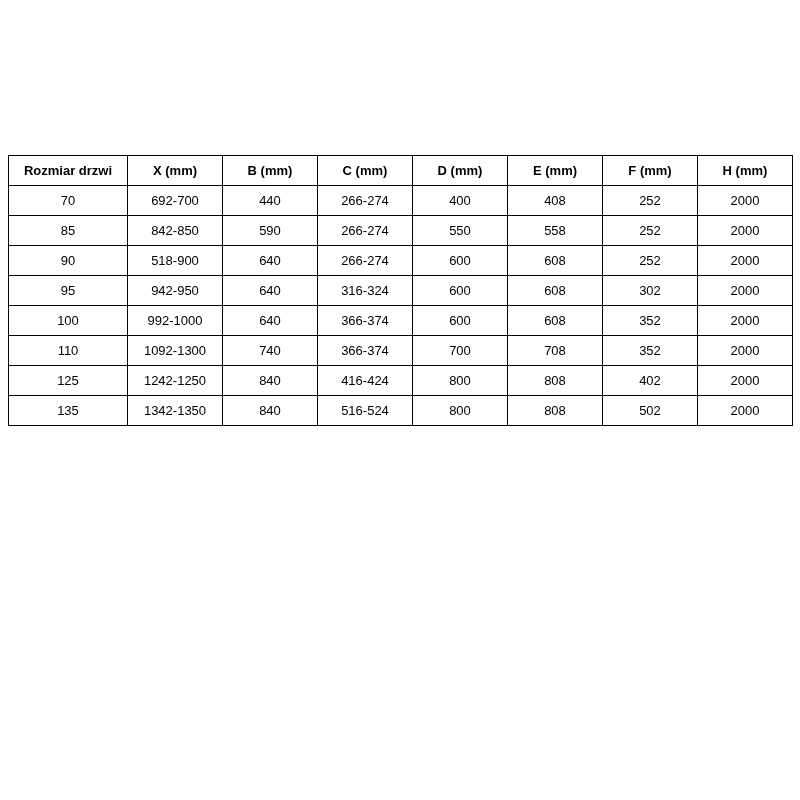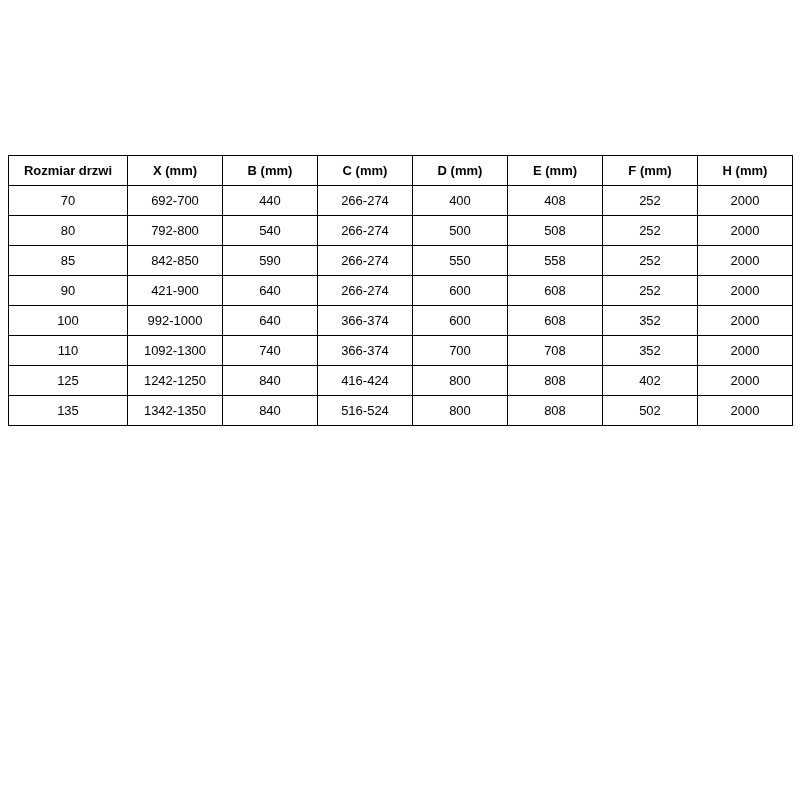--- a/index.html
+++ b/index.html
@@ -72,47 +72,47 @@
           <td>70</td>
           <td>692-700</td>
           <td>440</td>
           <td>266-274</td>
           <td>400</td>
           <td>408</td>
           <td>252</td>
           <td>2000</td>
         </tr>
         <tr>
-          <td>80</td>
-          <td>792-800</td>
-          <td>540</td>
-          <td>266-274</td>
-          <td>500</td>
-          <td>508</td>
-          <td>252</td>
-          <td>2000</td>
-        </tr>
-        <tr>
           <td>85</td>
           <td>842-850</td>
           <td>590</td>
           <td>266-274</td>
           <td>550</td>
           <td>558</td>
           <td>252</td>
           <td>2000</td>
         </tr>
         <tr>
           <td>90</td>
-          <td>421-900</td>
+          <td>518-900</td>
           <td>640</td>
           <td>266-274</td>
           <td>600</td>
           <td>608</td>
           <td>252</td>
+          <td>2000</td>
+        </tr>
+        <tr>
+          <td>95</td>
+          <td>942-950</td>
+          <td>640</td>
+          <td>316-324</td>
+          <td>600</td>
+          <td>608</td>
+          <td>302</td>
           <td>2000</td>
         </tr>
         <tr>
           <td>100</td>
           <td>992-1000</td>
           <td>640</td>
           <td>366-374</td>
           <td>600</td>
           <td>608</td>
           <td>352</td>

